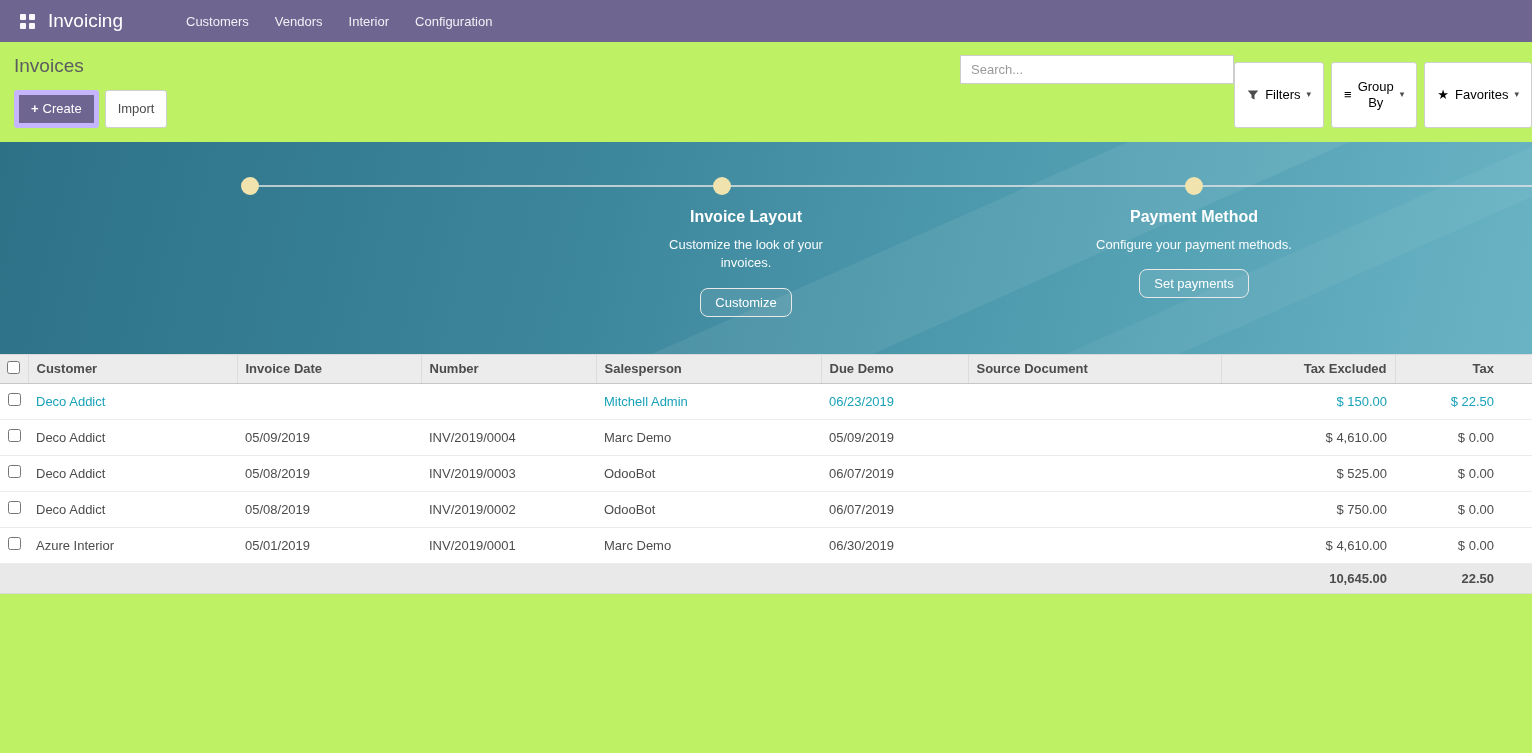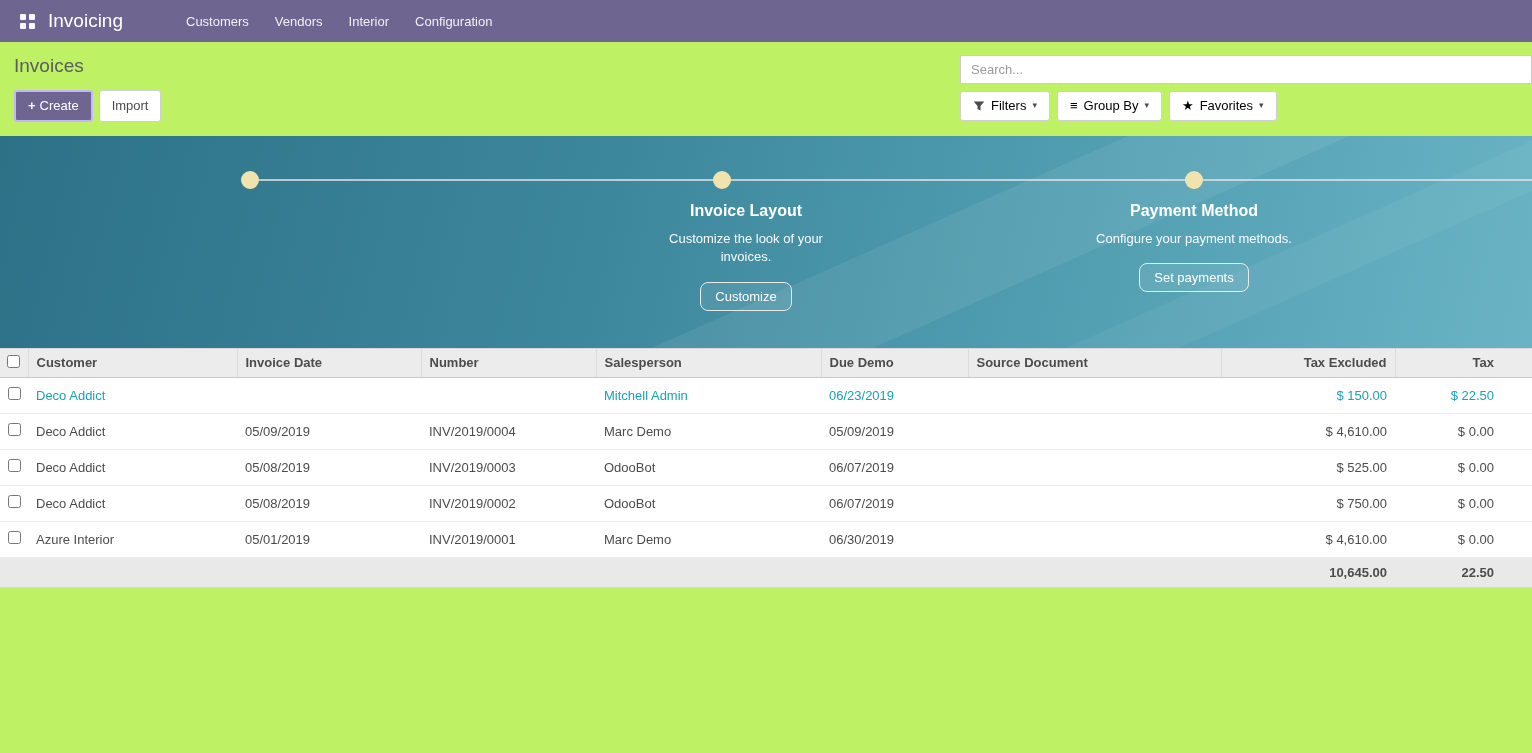--- a/index.html
+++ b/index.html
@@ -18,25 +18,25 @@
   .grid-icon i { background:#ffffff; opacity:.95; border-radius:1px; }
   .app-title { color:#fff; font-size:19px; font-weight:500; margin-right:50px; cursor:pointer; }
   .nav-menu { display:flex; align-items:center; height:100%; }
   .nav-item { color:rgba(255,255,255,0.9); font-size:13px; padding:0 13px; height:100%; display:flex; align-items:center; cursor:pointer; }
 
   
   .control-panel { display:flex; justify-content:space-between; padding:13px 0 8px 14px; }
   .page-title { font-size:19px; font-weight:400; color:#5c5b60; margin-bottom:13px; }
   .btn-row { display:flex; gap:6px; }
   .btn { font-family:"Liberation Sans", sans-serif; font-size:13px; border-radius:3px; padding:6px 12px; cursor:pointer; line-height:1.2; }
-  .btn-primary { background:#6e6591; border:2px solid #c4b5fd; color:#fff;text-align:center; }
+  .btn-primary { background:#6e6591; border:5px solid #c4b5fd; color:#fff;text-align:center; }
   .btn-primary .plus { font-weight:700; margin-right:4px; }
   .btn-default { background:#fff; border:1px solid #cfcfcf; color:#4c4c4c; }
 
-  .cp-right { width:572px; display:flex; flex-direction:column; }
+  .cp-right { width:572px; display:flex; }
   .search-input {
     width:100%; height:29px; border:1px solid #cccccc; padding:4px 10px; font-size:13px;
     font-family:"Liberation Sans", sans-serif; color:#4c4c4c; outline:none;
   }
   .search-input::placeholder { color:#9a9a9a; }
   .filter-row { display:flex; gap:7px; margin-top:7px; }
   .dd-btn { display:flex; align-items:center; gap:6px; background:#fff; border:1px solid #cfcfcf; }
   .dd-btn .caret { font-size:9px; color:#4c4c4c; }
   .dd-btn .glyph { font-size:13px; }
   .filter-icon svg { display:block; }

